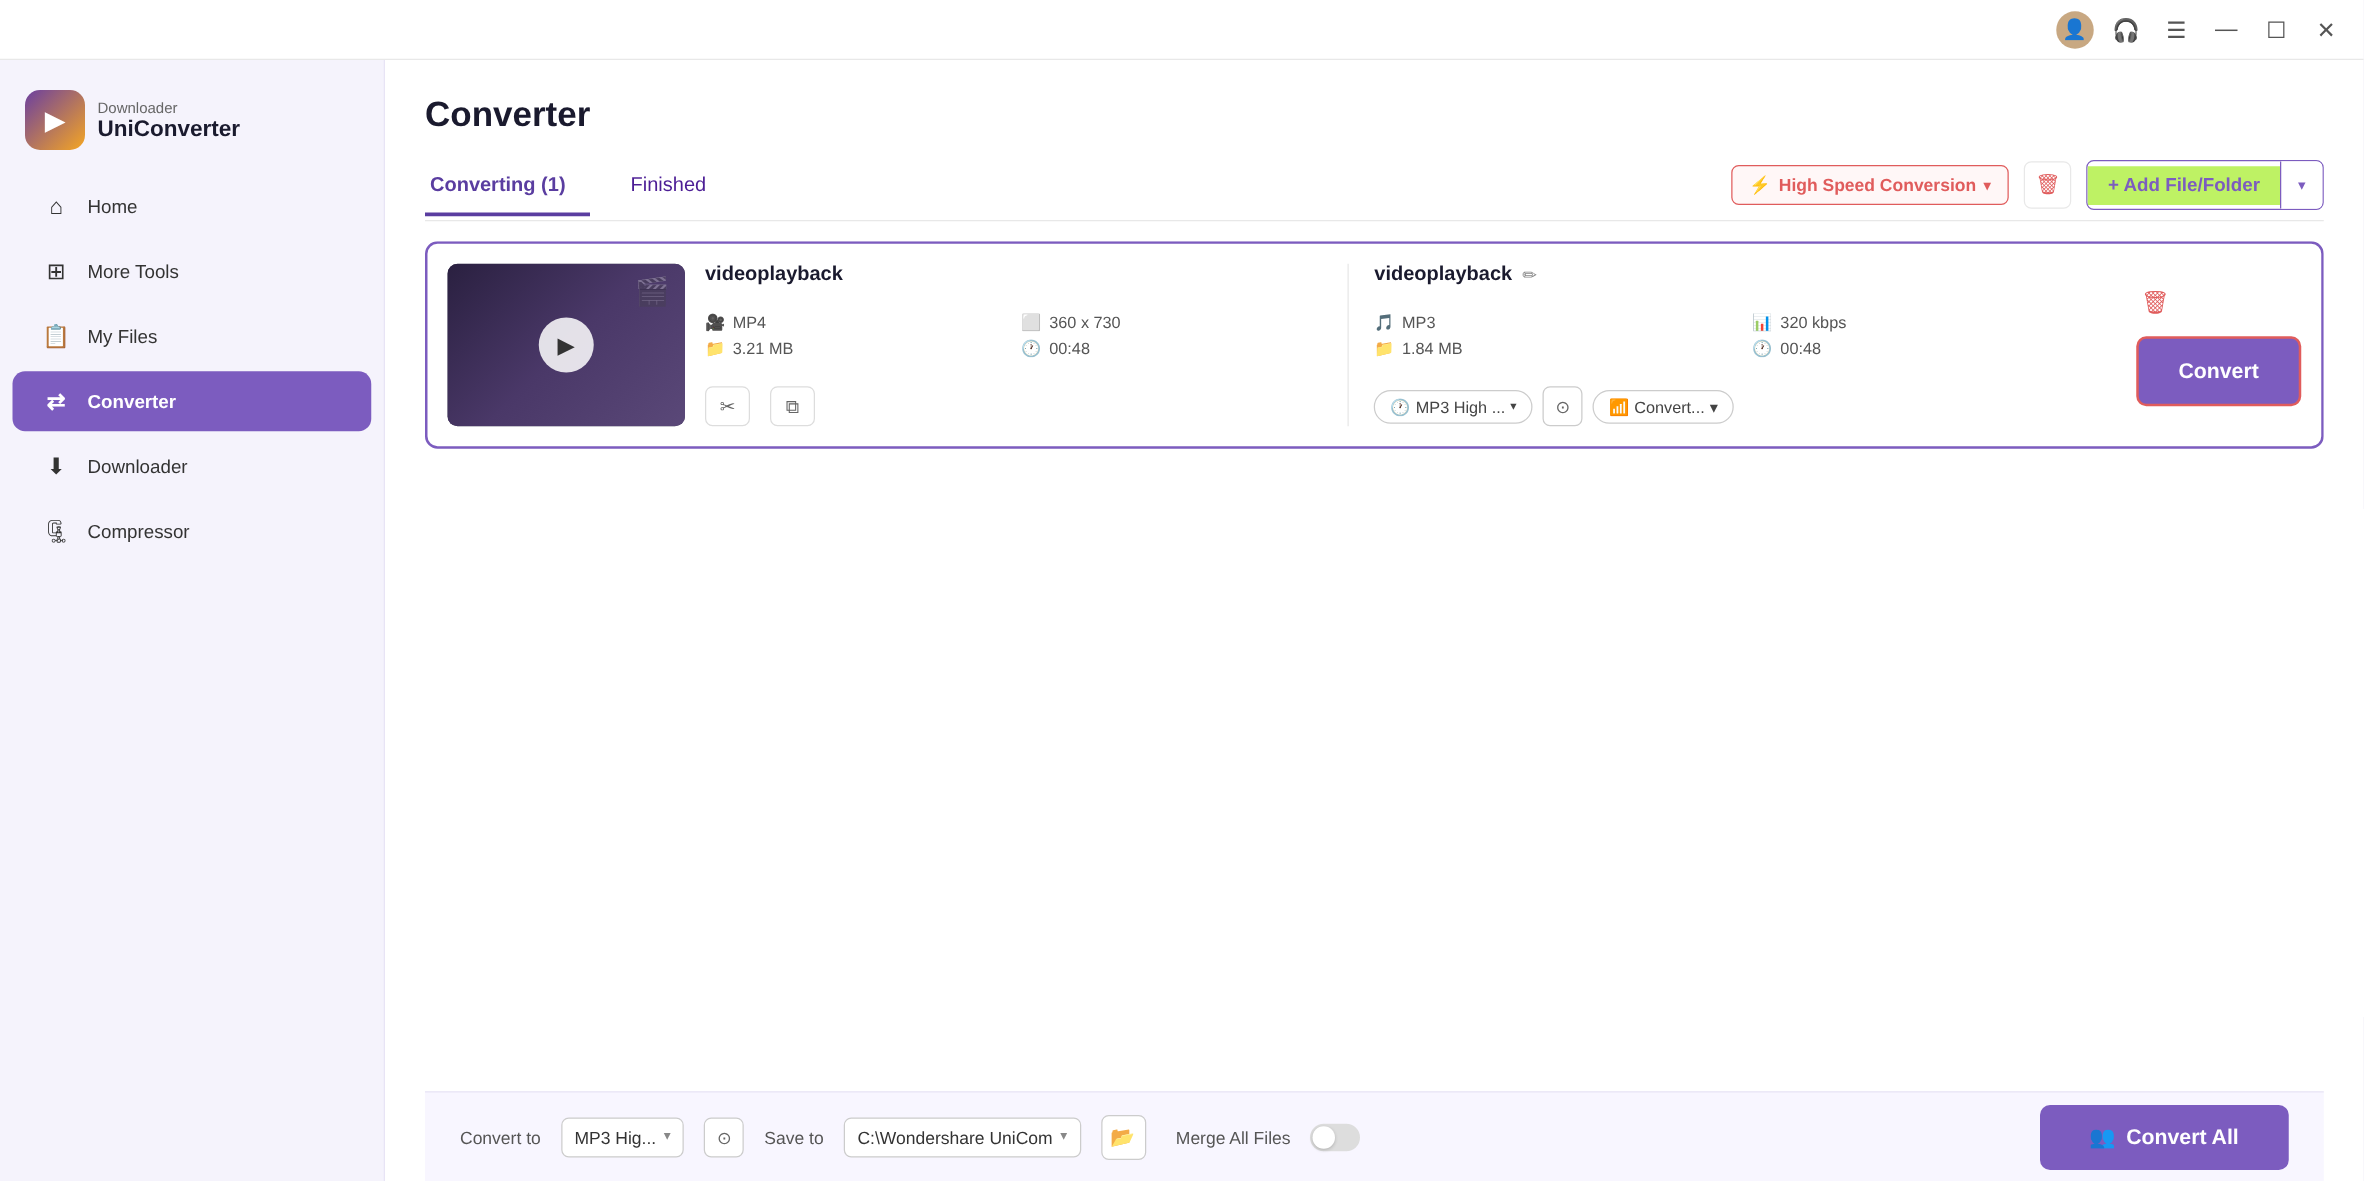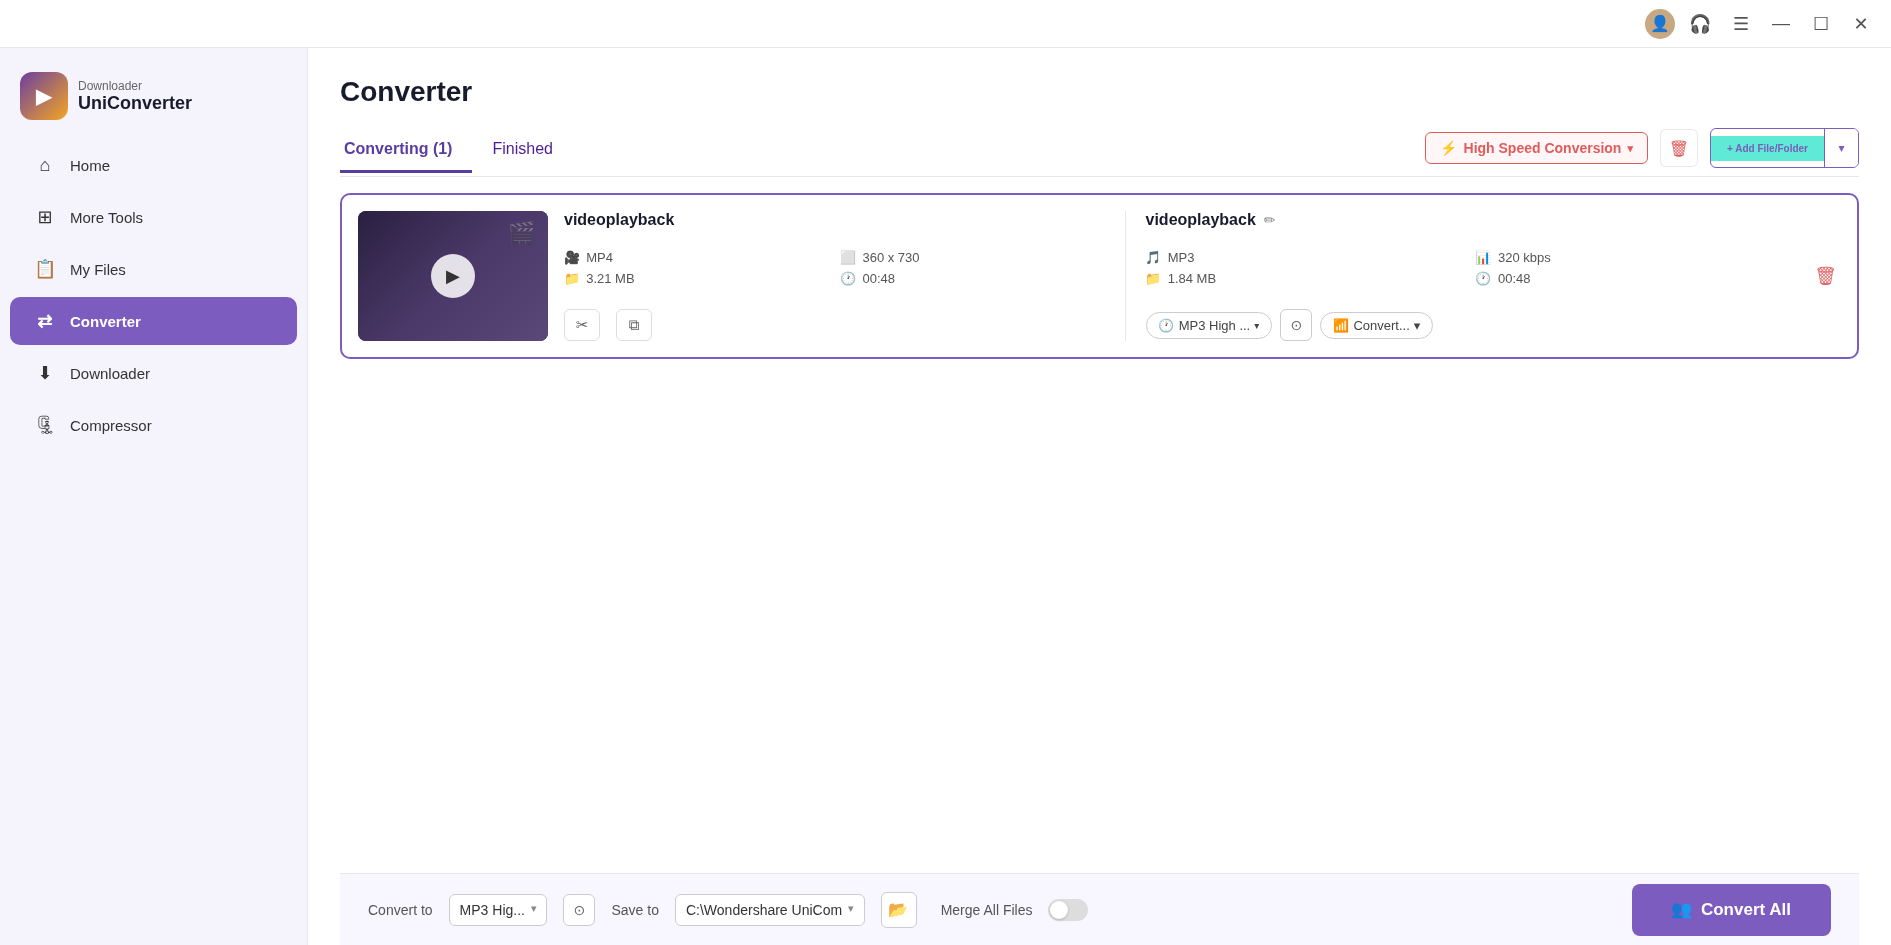--- a/index.html
+++ b/index.html
@@ -120,21 +120,21 @@
     .tabs-toolbar {
       display: flex;
       align-items: center;
       justify-content: space-between;
       margin-bottom: 16px;
       border-bottom: 1px solid #e8e8e8;
       padding-bottom: 0;
     }
     .tabs {
       display: flex;
-      gap: 0;
+      gap: 12px;
     }
     .tab {
       font-size: 16px;
       padding: 8px 20px 12px 4px;
       cursor: pointer;
       color: #4c1d95;
       border-bottom: 3px solid transparent;
       font-weight: 500;
       margin-right: 16px;
     }
@@ -181,23 +181,23 @@
     .add-file-btn {
       display: flex;
       align-items: center;
       border: 1.5px solid #7c5cbf;
       border-radius: 6px;
       overflow: hidden;
       cursor: pointer;
     }
     .add-file-main {
       padding: 7px 16px;
-      background: #5eead4;
+      background: #bef264;
       color: #7c5cbf;
-      font-size: 10px;
+      font-size: 15px;
       font-weight: 600;
       display: flex; align-items: center; gap: 6px;
     }
     .add-file-dropdown {
       width: 34px;
       background: #fff;
       border-left: 1.5px solid #7c5cbf;
       display: flex; align-items: center; justify-content: center;
       color: #7c5cbf;
       font-size: 12px;
@@ -680,20 +680,21 @@
               <span>Convert...</span>
               <span class="chevron">▾</span>
             </div>
           </div>
         </div>
 
         <div style="display:flex;flex-direction:column;align-items:center;justify-content:center;gap:12px;flex-shrink:0;">
           <div class="delete-card-btn">
             <span>🗑</span>
           </div>
+          <button class="convert-card-btn">Convert</button>
         </div>
 
       </div>
 
     </div>
 
     <div class="bottom-bar">
       <span class="bottom-label">Convert to</span>
       <div class="convert-to-select">
         <span>MP3 Hig...</span>

